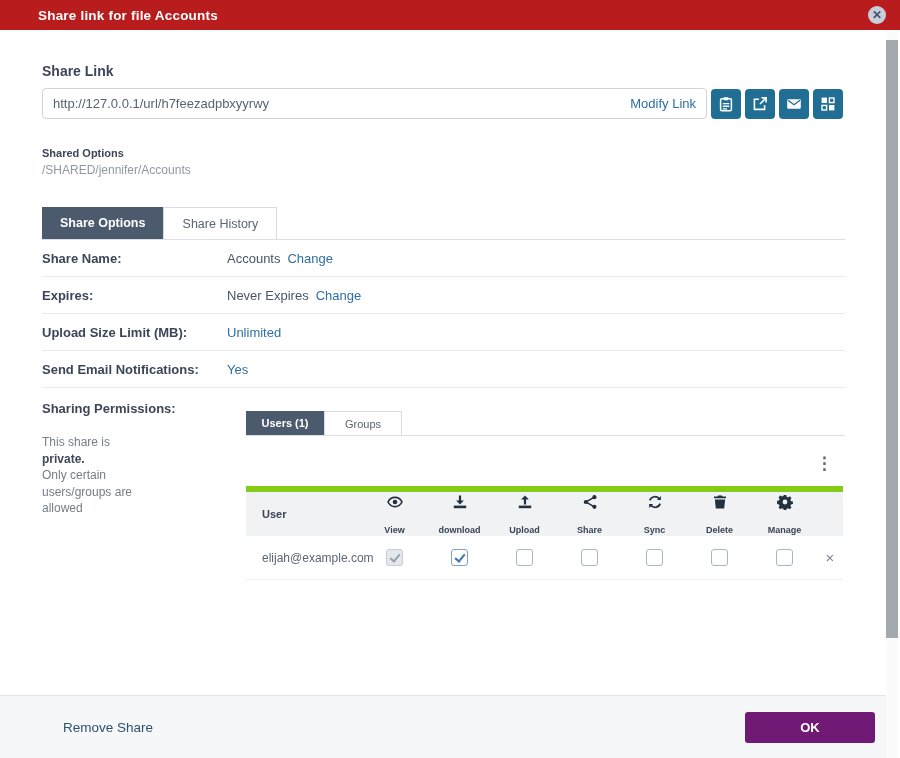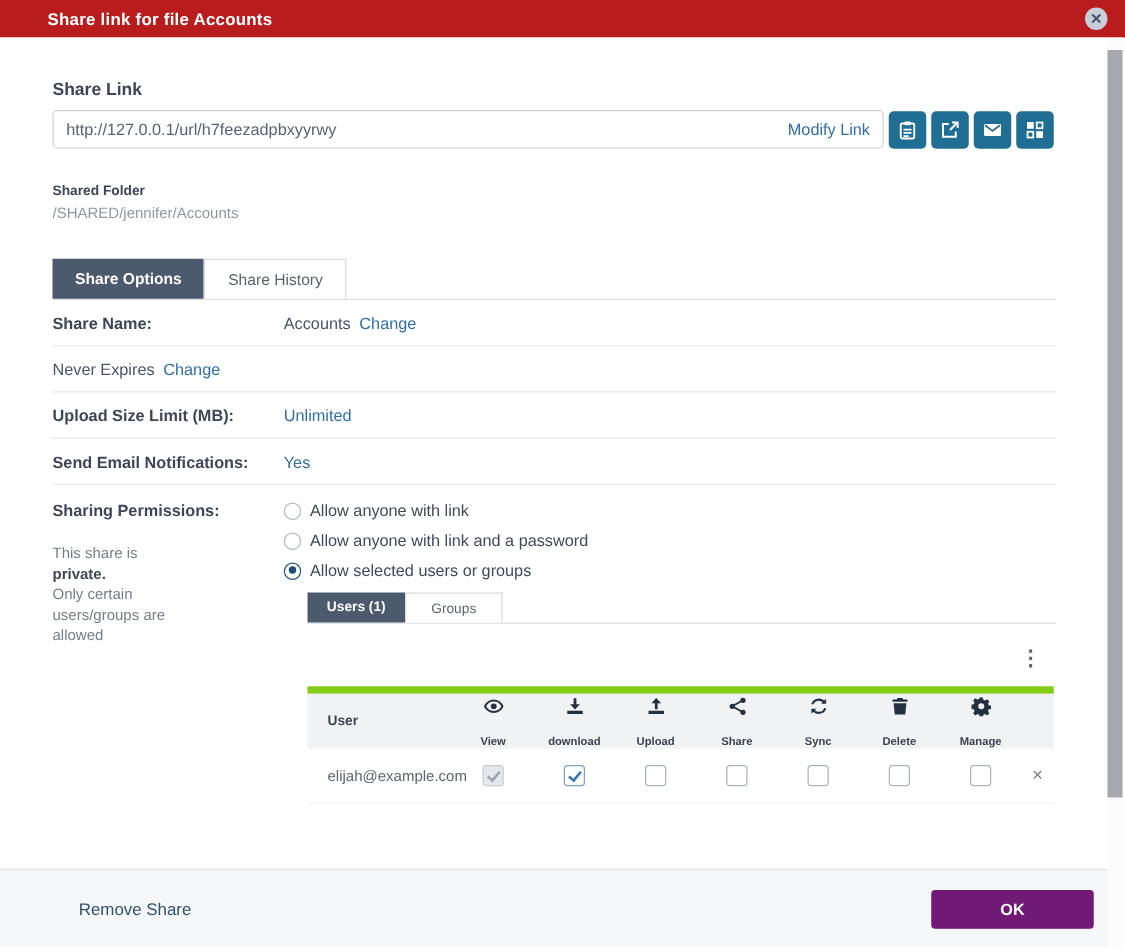--- a/index.html
+++ b/index.html
@@ -170,36 +170,37 @@
                 <rect x="9.4" y="2" width="4.6" height="4.6" fill="none" stroke="currentColor" stroke-width="1.4"></rect>
                 <rect x="2" y="9.4" width="4.6" height="4.6" fill="none" stroke="currentColor" stroke-width="1.4"></rect>
                 <rect x="9" y="9" width="5.4" height="5.4"></rect>
               </svg>
             </span>
           </button>
         </span>
     </div>
 
     <div class="shared-folder">
-      <div class="sf-label">Shared Folder</div>
+      <div class="sf-label">Shared Options</div>
       <div class="sf-path">/SHARED/jennifer/Accounts</div>
     </div>
 
     <div class="tabs" id="main-tabs">
         <div class="tab active">Share Options</div>
         <div class="tab inactive">Share History</div>
       </div>
 
     <div id="options-list">
         <div class="opt-row">
           <span class="opt-label">Share Name:</span>
           <span class="opt-value">Accounts</span>
           <a href="#" class="opt-link">Change</a>
         </div>
         <div class="opt-row">
+          <span class="opt-label">Expires:</span>
           <span class="opt-value">Never Expires</span>
           <a href="#" class="opt-link">Change</a>
         </div>
         <div class="opt-row">
           <span class="opt-label">Upload Size Limit (MB):</span>
           <a href="#" class="opt-link solo">Unlimited</a>
         </div>
         <div class="opt-row">
           <span class="opt-label">Send Email Notifications:</span>
           <a href="#" class="opt-link solo">Yes</a>
@@ -209,34 +210,20 @@
     <div class="perm-block">
       <div class="opt-label">Sharing Permissions:</div>
       <div class="perm-note" id="perm-note">
           <div>This share is</div>
           <div class="bold">private.</div>
           <div>Only certain</div>
           <div>users/groups are</div>
           <div>allowed</div>
         </div>
       <div class="perm-right">
-        <div id="radio-list">
-            <div class="radio-row">
-              <span class="radio"></span>
-              <span class="radio-label">Allow anyone with link</span>
-            </div>
-            <div class="radio-row">
-              <span class="radio"></span>
-              <span class="radio-label">Allow anyone with link and a password</span>
-            </div>
-            <div class="radio-row">
-              <span class="radio selected"></span>
-              <span class="radio-label">Allow selected users or groups</span>
-            </div>
-          </div>
         <div class="sub-tabs" id="sub-tabs">
             <div class="sub-tab active">Users (1)</div>
             <div class="sub-tab inactive">Groups</div>
           </div>
         <div class="invite-row">
           <span class="kebab">⋮</span>
         </div>
         <div class="perm-table">
           <div class="tbl-grid tbl-head" id="table-head">
               <div class="user-cell">User</div>

